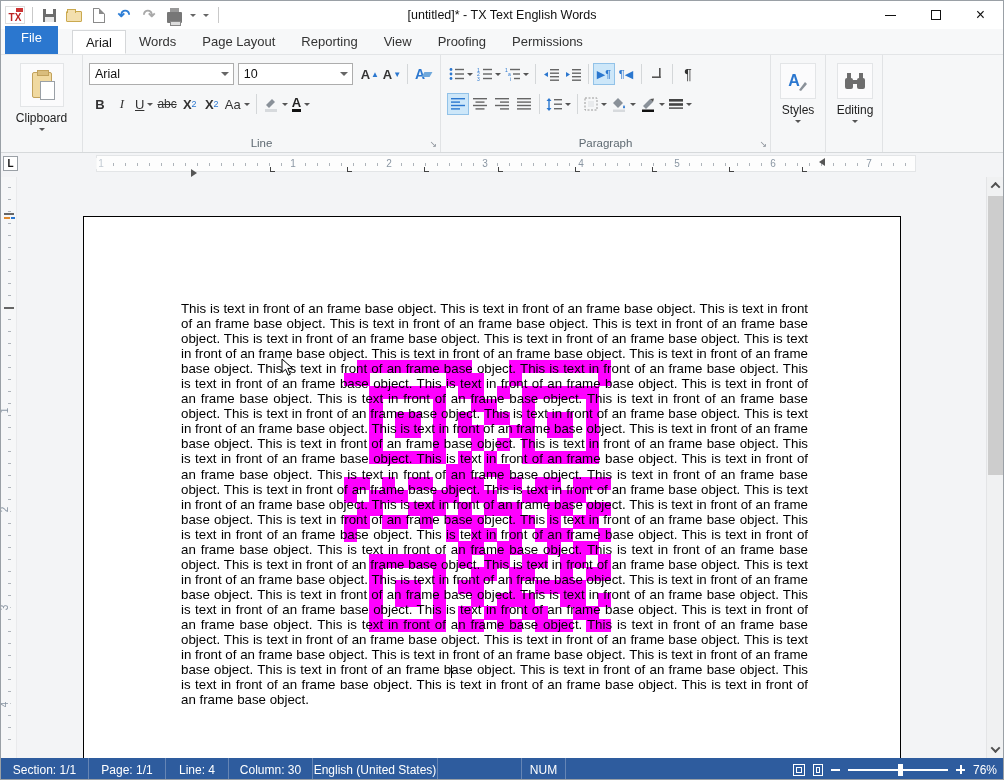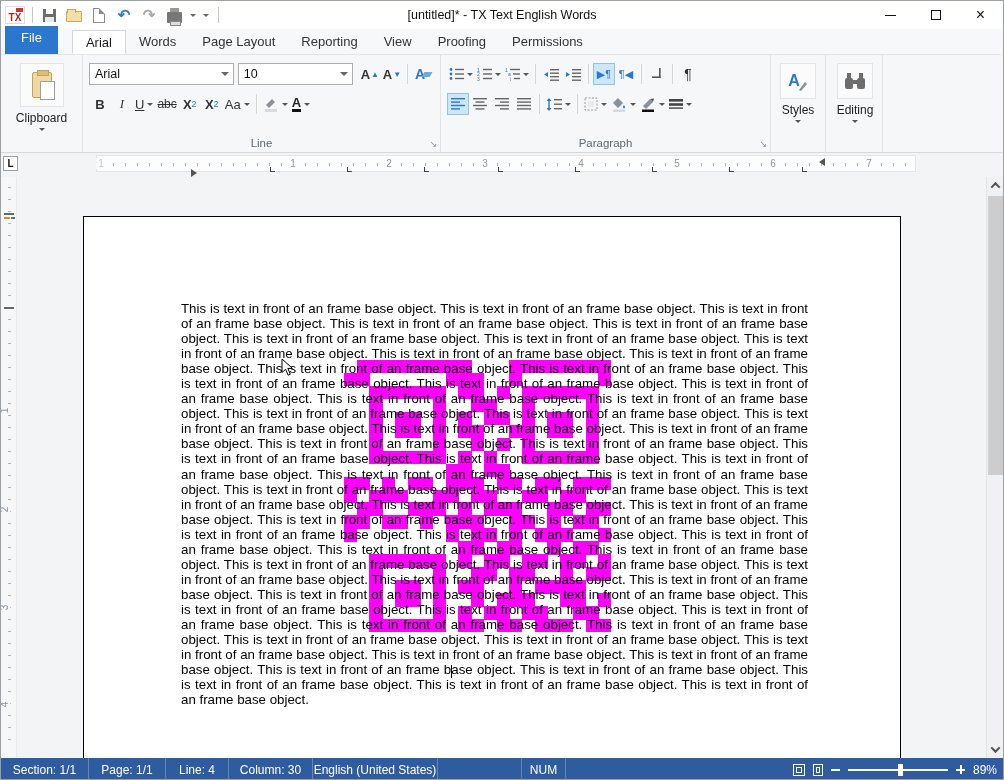--- a/index.html
+++ b/index.html
@@ -736,17 +736,17 @@
         <div class="sseg" style="width: 44px;">NUM</div>
       </div>
     <div class="zoomcluster">
       <span class="fiticon"></span>
       <span class="fiticon" style="width:10px;"></span>
       <span class="zminus"></span>
       <span class="ztrack">
           <span class="zthumb"></span>
         </span>
       <span class="zplus"></span>
-      <span class="zoomlabel">89%</span>
+      <span class="zoomlabel">76%</span>
     </div>
   </div>
 
 </div>
 
 </body></html>

